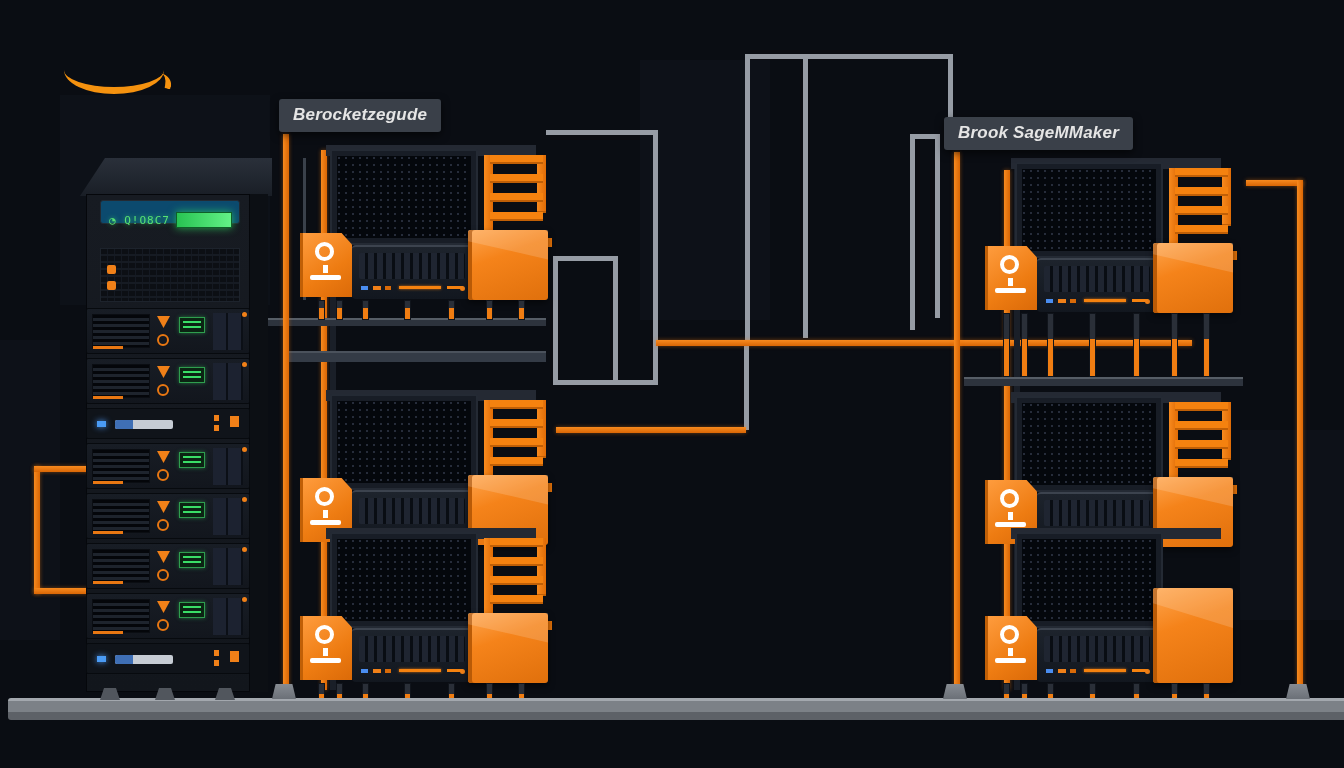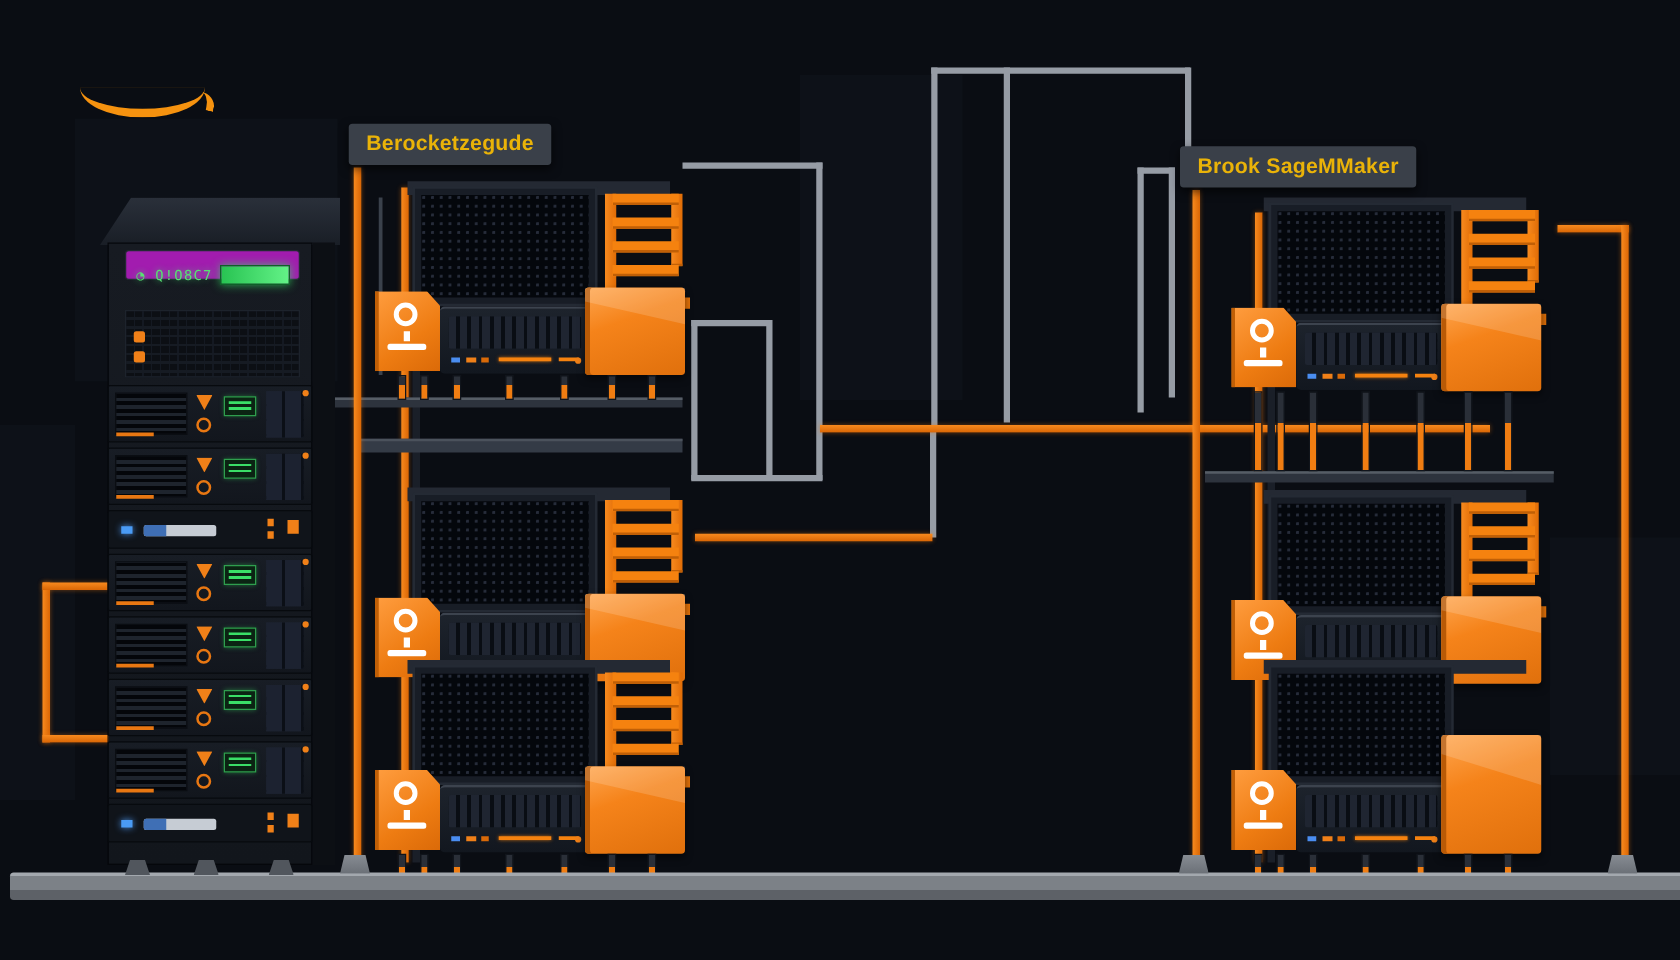--- a/index.html
+++ b/index.html
@@ -38,34 +38,34 @@
 
   
   .logo { position:absolute; left:62px; top:30px; width:120px; height:62px; z-index:6; }
   .logo .aws-text { font-weight:bold; font-size:42px; color:#fff; letter-spacing:-2px; line-height:1; }
   .logo .swoosh { position:absolute; left:2px; top:40px; width:100px; height:24px;
     border-bottom:7px solid #f5920f; border-radius:0 0 50% 50% / 0 0 100% 100%; }
   .logo .swoosh-tip { position:absolute; left:94px; top:44px; width:16px; height:14px;
     border-right:6px solid #f5920f; border-radius:0 80% 0 0; transform:rotate(12deg); }
 
   
-  .chip { position:absolute; z-index:6; background:#3a4049; color:#eab308;
+  .chip { position:absolute; z-index:6; background:#3a4049; color:#e5e5e5;
     font-size:17px; font-weight:bold; padding:6px 14px 7px; border-radius:3px;
-    box-shadow:0 3px 8px rgba(0,0,0,.6); letter-spacing:.2px; }
+    box-shadow:0 3px 8px rgba(0,0,0,.6); letter-spacing:.2px;font-style:italic; }
 
   
   .rack { position:absolute; left:84px; top:158px; width:184px; height:534px; z-index:3; }
   .rack .roof { position:absolute; left:-4px; top:0; width:192px; height:38px;
     background:linear-gradient(180deg,#2a303a,#191e26);
     clip-path:polygon(0 100%,13% 0,100% 0,100% 100%); }
   .rack .body { position:absolute; left:2px; top:36px; width:164px; height:498px;
     background:linear-gradient(180deg,#171b22,#12161c); border:1px solid #05070b; }
   .rack .side { position:absolute; left:166px; top:36px; width:18px; height:498px; background:#0c0f14; }
   .rack .display { position:absolute; left:16px; top:42px; width:140px; height:24px;
-    background:#a21caf; border:1px solid #232a33; border-radius:3px; }
+    background:#0c4a6e; border:1px solid #232a33; border-radius:3px; }
   .lcd-glyphs { position:absolute; left:8px; top:13px; font-family:"DejaVu Sans Mono",monospace;
     font-size:11px; color:#58e273; text-shadow:0 0 5px rgba(60,230,110,.8); letter-spacing:1px; }
   .lcd-bar { position:absolute; right:7px; top:11px; width:56px; height:16px;
     background:linear-gradient(90deg,#28c352,#63f287); border:1px solid #0f5f28;
     box-shadow:0 0 8px rgba(50,230,100,.7); }
   .rack .subpanel { position:absolute; left:16px; top:90px; width:140px; height:54px;
     background:#0c0f14; border:1px solid #1d232c;
     background-image:repeating-linear-gradient(180deg,transparent 0 5px,#161b23 5px 7px),
                      repeating-linear-gradient(90deg,transparent 0 6px,#141922 6px 7px); }
   .rack .subpanel i { position:absolute; left:6px; width:9px; height:9px; background:#f08018; border-radius:2px; }

